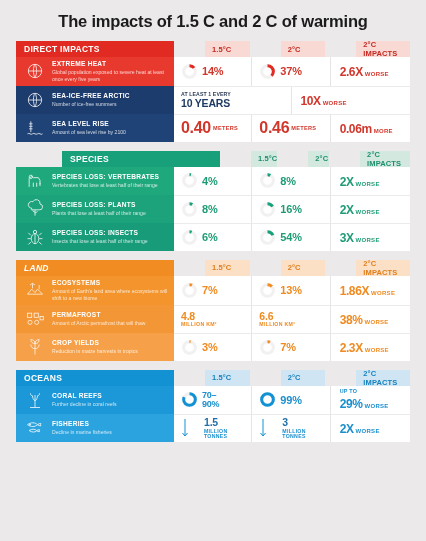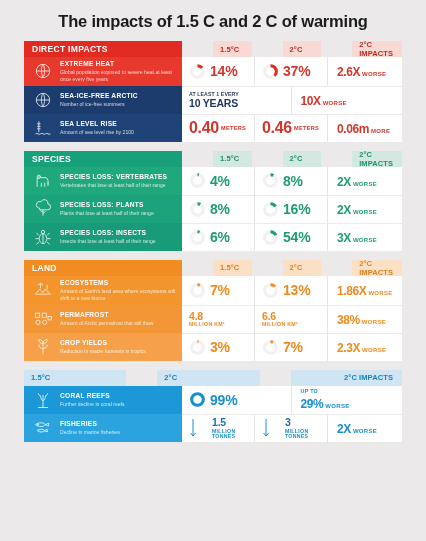--- a/index.html
+++ b/index.html
@@ -5,21 +5,21 @@
   * { box-sizing: border-box; margin: 0; padding: 0; }
   html, body {
     width: 426px; height: 541px;
     background: #ebe9e9;
     font-family: "Liberation Sans", sans-serif;
     overflow: hidden;
   }
   .page {
     width: 426px; height: 541px;
     background: #ebe9e9;
-    padding: 0 24px;
+    padding: 0 16px;
     position: relative;
   }
   .title {
     font-size: 16.5px;
     font-weight: bold;
     color: #1b1b1b;
     text-align: center;
     letter-spacing: -0.2px;
     padding: 12px 0 10px 0;
   }
@@ -77,21 +77,21 @@
     display: flex; align-items: center;
     padding-left: 7px;
     position: relative;
   }
   .cell.impact { justify-content: flex-start; padding-left: 9px; }
   .cell + .cell { border-left: 1px solid #e6e4e4; }
   .row + .row .cell { border-top: 1px solid #eceaea; }
 
   .donutwrap { display: flex; align-items: center; gap: 4px; }
   .donut { width: 17px; height: 17px; display: block; }
-  .pctval { font-size: 14px; font-weight: bold; letter-spacing: -0.2px; }
+  .pctval { font-size: 11px; font-weight: bold; letter-spacing: -0.2px; }
   .pctval.two { font-size: 9px; line-height: 1.0; }
 
   .stacked { display: flex; flex-direction: column; justify-content: center; line-height: 1.1; }
   .stacked .top { font-size: 5.2px; font-weight: bold; letter-spacing: 0.1px; color: #2a3b55; }
   .stacked .big { font-size: 10.5px; font-weight: bold; letter-spacing: -0.2px; }
   .stacked .unit { font-size: 5.2px; font-weight: bold; letter-spacing: 0.3px; }
 
   .inlinebig { font-size: 16px; font-weight: bold; letter-spacing: -0.3px; }
   .inlineunit { font-size: 5.6px; font-weight: bold; letter-spacing: 0.3px; margin-left: 2px; }
 
@@ -102,25 +102,25 @@
   .arrowcell { display: flex; align-items: center; gap: 15px; }
   .arrowcell svg { width: 8px; height: 22px; }
 
   
   .s-direct .hdr .hcat { background: #e02a22; }
   .s-direct .hdr .hcol { background: #f8d9d3; color: #c42a22; }
   .s-direct .pctval, .s-direct .inlinebig, .s-direct .impactbig,
   .s-direct .impactword, .s-direct .inlineunit, .s-direct .impactupto { color: #d2372c; }
   .s-direct .stacked .big { color: #1f3a63; }
 
-  .s-species .hdr .hcat { background: #17a07a; }
+  .s-species .hdr .hcat { background: #17a07a; margin-left: 46px; }
   .s-species .hdr .hcol { background: #d3e9e0; color: #1e8f6d; }
   .s-species .pctval, .s-species .impactbig, .s-species .impactword { color: #1f9c76; }
 
-  .s-land .hdr .hcat { background: #f08c22; }
+  .s-land .hdr .hcat { background: #f08c22; font-style: italic; }
   .s-land .hdr .hcol { background: #fbe0c6; color: #e07f1c; }
   .s-land .pctval, .s-land .impactbig, .s-land .impactword,
   .s-land .stacked .big, .s-land .stacked .unit { color: #ef8b21; }
 
   .s-oceans .hdr .hcat { background: #1392d3; }
   .s-oceans .hdr .hcol { background: #cfe5f3; color: #1683bf; }
   .s-oceans .pctval, .s-oceans .impactbig, .s-oceans .impactword,
   .s-oceans .impactupto, .s-oceans .stacked .big, .s-oceans .stacked .unit { color: #1a8fce; }
   .s-oceans .stacked .big { color: #1f6fa8; }
 </style>
@@ -449,37 +449,47 @@
               </span>
             </div>
             <div class="cell impact">
               <span><span class="impactbig">2.3X</span><span class="impactword">WORSE</span></span>
             </div>
           </div>
         </div>
       </div>
       <div class="section s-oceans">
         <div class="hdr">
+          <div class="hcat">OCEANS</div>
           <div class="hcol">1.5°C</div>
           <div class="hcol">2°C</div>
           <div class="hcol last">2°C IMPACTS</div>
         </div>
         <div class="rows">
           <div class="row">
             <div class="rowlabel" style="background: rgb(28, 152, 216);">
               <div class="ricon">
                 <svg viewBox="0 0 24 24" fill="none" stroke="#fff" stroke-width="1.1">
                   <path d="M12 21v-8M12 13c-2-1-3-4-3-6M12 13c2-1 3-4 3-6M9 7c-1.5 0-2.5-1.5-2.5-3M15 7c1.5 0 2.5-1.5 2.5-3M12 13V6"></path>
                   <path d="M6 21h12"></path>
                 </svg>
               </div>
               <div class="rtexts">
                 <div class="rname">CORAL REEFS</div>
                 <div class="rdesc" style="color: rgba(255, 255, 255, 0.78);">Further decline in coral reefs</div>
               </div>
+            </div>
+            <div class="cell">
+              <span class="donutwrap">
+                <svg class="donut" viewBox="0 0 18 18">
+                  <circle cx="9" cy="9" r="6.2" fill="none" stroke="#f2f0f0" stroke-width="3.2"></circle>
+                  <circle cx="9" cy="9" r="6.2" fill="none" stroke="#1392d3" stroke-width="3.2" stroke-dasharray="31.16 7.79" transform="rotate(-90 9 9)" stroke-linecap="butt"></circle>
+                </svg>
+                <span class="pctval two">70–<br>90%</span>
+              </span>
             </div>
             <div class="cell">
               <span class="donutwrap">
                 <svg class="donut" viewBox="0 0 18 18">
                   <circle cx="9" cy="9" r="6.2" fill="none" stroke="#f2f0f0" stroke-width="3.2"></circle>
                   <circle cx="9" cy="9" r="6.2" fill="none" stroke="#1392d3" stroke-width="3.2" stroke-dasharray="38.57 0.39" transform="rotate(-90 9 9)" stroke-linecap="butt"></circle>
                 </svg>
                 <span class="pctval">99%</span>
               </span>
             </div>

